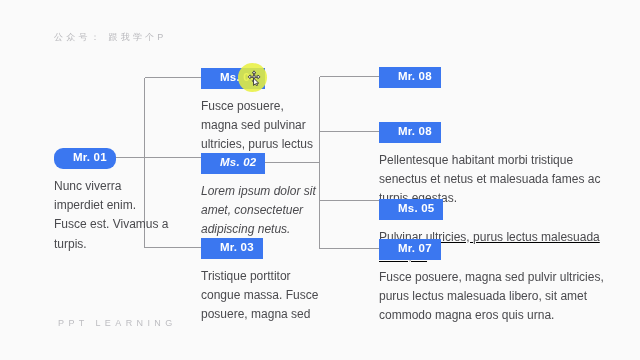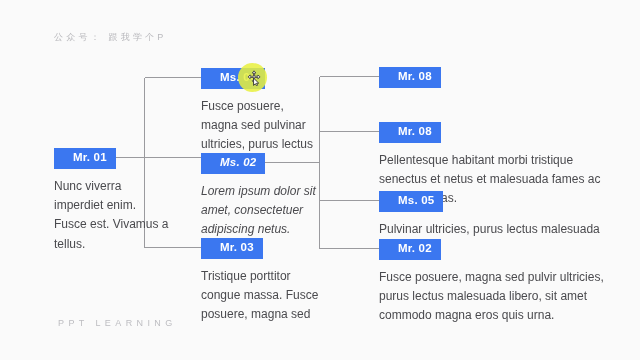--- a/index.html
+++ b/index.html
@@ -73,33 +73,33 @@
     box-sizing: border-box;
   }
   .body-text {
     margin-top: 8px;
     font-size: 12px;
     line-height: 1.62;
     color: #4a4a4e;
   }
 
   .node-root   { left: 45px;  top: 147px; width: 118px; }
-  .node-root .badge { min-width: 62px; }
+  .node-root .badge { min-width: 62px; border-radius: 9px; }
   .node-c2     { left: 192px; width: 118px; }
   .node-c2 .badge { min-width: 60px; }
   .node-c3     { left: 370px; width: 232px; }
   .node-c3 .badge { min-width: 62px; }
 
   .n-ms04 { top: 67px; }
   .n-ms02 { top: 152px; font-style: italic; }
   .n-mr03 { top: 237px; }
 
   .n-mr07 { top: 66px; }
   .n-mr08 { top: 121px; }
-  .n-ms05 { top: 190px; }
+  .n-ms05 { top: 198px; text-decoration: underline; }
   .n-mr06 { top: 238px; }
 
   
   #click-highlight {
     position: absolute;
     left: 229px;
     top: 63px;
     width: 29px;
     height: 29px;
     border-radius: 50%;
@@ -140,21 +140,21 @@
 
       <line x1="310.5" y1="76.5" x2="370" y2="76.5"></line>
       <line x1="310.5" y1="131.5" x2="370" y2="131.5"></line>
       <line x1="310.5" y1="200.5" x2="370" y2="200.5"></line>
       <line x1="310.5" y1="248.5" x2="370" y2="248.5"></line>
     </g>
   </svg>
 
   <div class="node node-root">
     <div class="badge">Mr. 01</div>
-    <div class="body-text">Nunc viverra imperdiet enim. Fusce est. Vivamus a tellus.</div>
+    <div class="body-text">Nunc viverra imperdiet enim. Fusce est. Vivamus a turpis.</div>
   </div>
 
   <div class="node node-c2 n-ms04">
     <div class="badge">Ms. 04</div>
     <div class="body-text">Fusce posuere, magna sed pulvinar ultricies, purus lectus malesuada</div>
   </div>
 
   <div class="node node-c2 n-ms02">
     <div class="badge">Ms. 02</div>
     <div class="body-text">Lorem ipsum dolor sit amet, consectetuer adipiscing netus.</div>
@@ -173,21 +173,21 @@
     <div class="badge">Mr. 08</div>
     <div class="body-text">Pellentesque habitant morbi tristique senectus et netus et malesuada fames ac turpis egestas.</div>
   </div>
 
   <div class="node node-c3 n-ms05">
     <div class="badge">Ms. 05</div>
     <div class="body-text">Pulvinar ultricies, purus lectus malesuada libero, sit</div>
   </div>
 
   <div class="node node-c3 n-mr06">
-    <div class="badge">Mr. 02</div>
+    <div class="badge">Mr. 07</div>
     <div class="body-text">Fusce posuere, magna sed pulvir ultricies, purus lectus malesuada libero, sit amet commodo magna eros quis urna.</div>
   </div>
 
   <div id="click-highlight"></div>
 
   <svg id="mouse-cursor" viewBox="0 0 16 17">
     <g>
       <path d="M7.5 0.8 L5.6 3.2 L6.9 3.2 L6.9 6.6 L3.4 6.6 L3.4 5.3 L1.0 7.3 L3.4 9.3 L3.4 8.0 L6.9 8.0 L6.9 11.4 L5.6 11.4 L7.5 13.8 L9.4 11.4 L8.1 11.4 L8.1 8.0 L11.6 8.0 L11.6 9.3 L14.0 7.3 L11.6 5.3 L11.6 6.6 L8.1 6.6 L8.1 3.2 L9.4 3.2 Z" fill="#f2f2f2" stroke="#3a3a3a" stroke-width="0.9" stroke-linejoin="round"></path>
       <path d="M7.0 8.6 L7.0 16.4 L8.9 14.6 L10.1 16.8 L11.3 16.2 L10.1 14.1 L12.5 14.0 Z" fill="#ffffff" stroke="#2a2a2a" stroke-width="0.9" stroke-linejoin="round"></path>
     </g>

